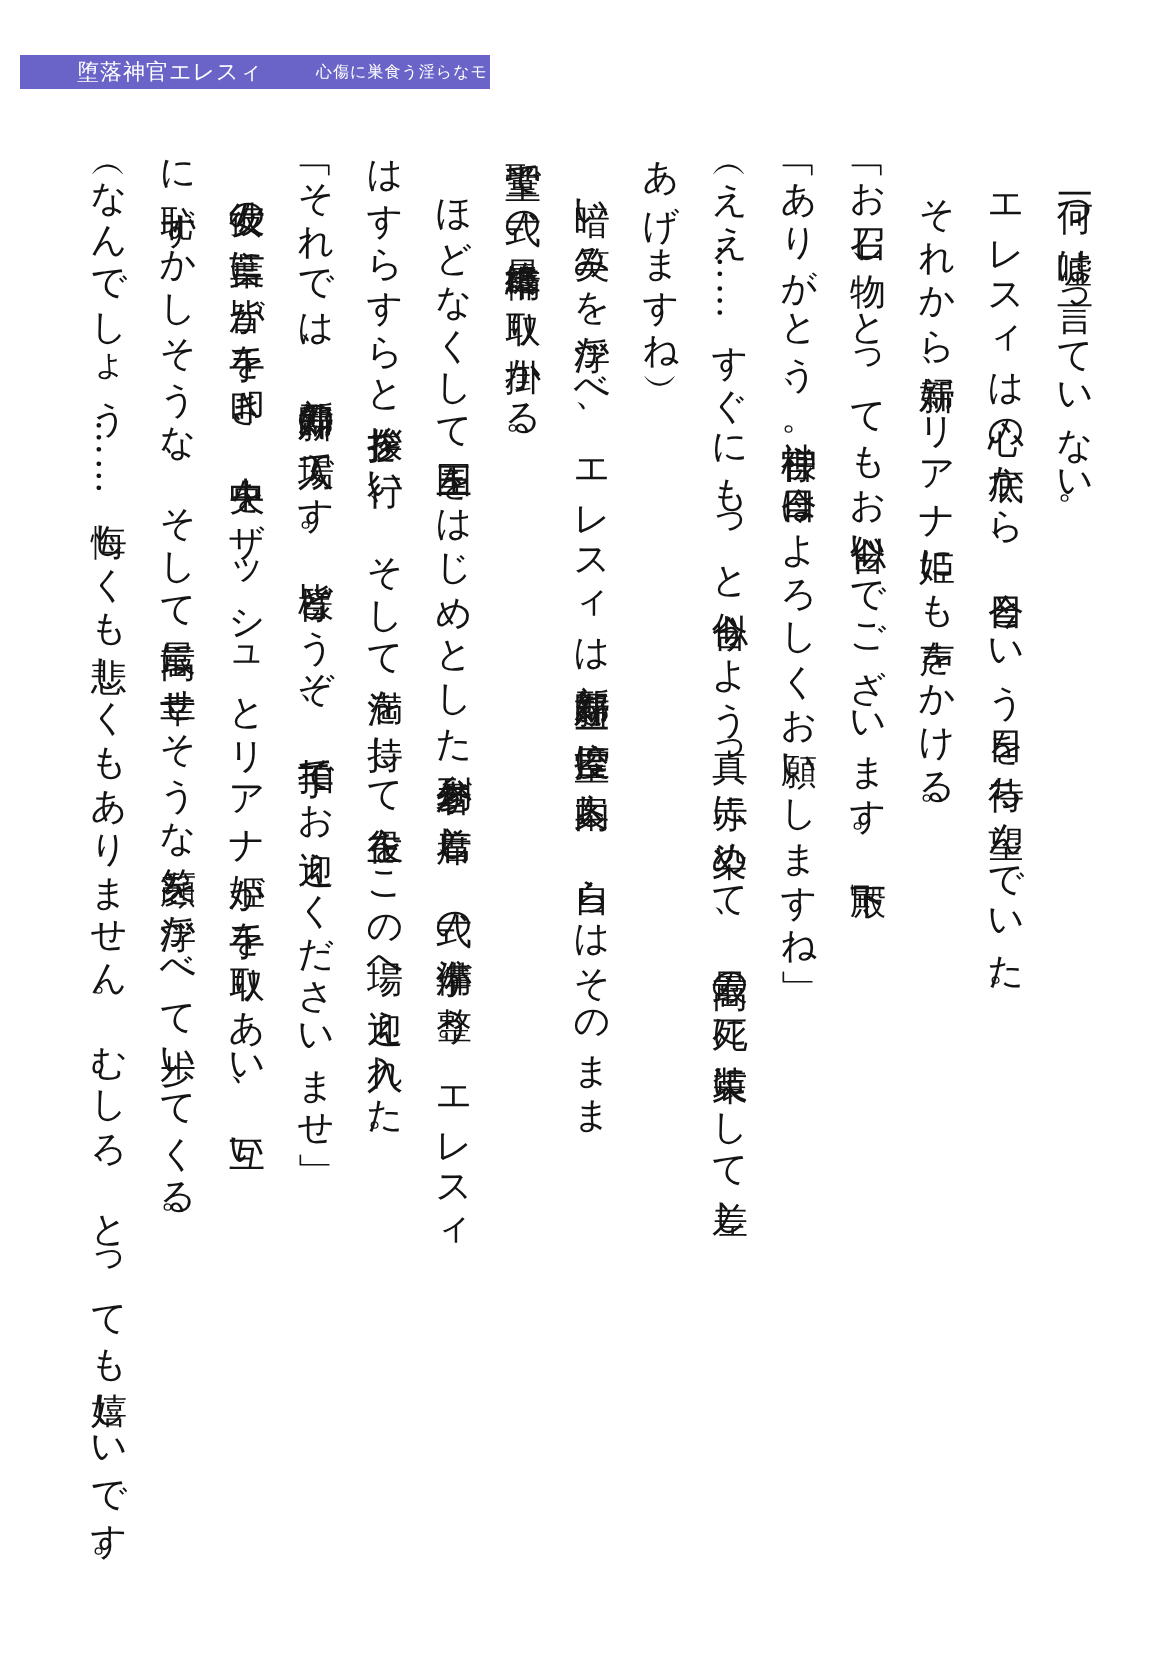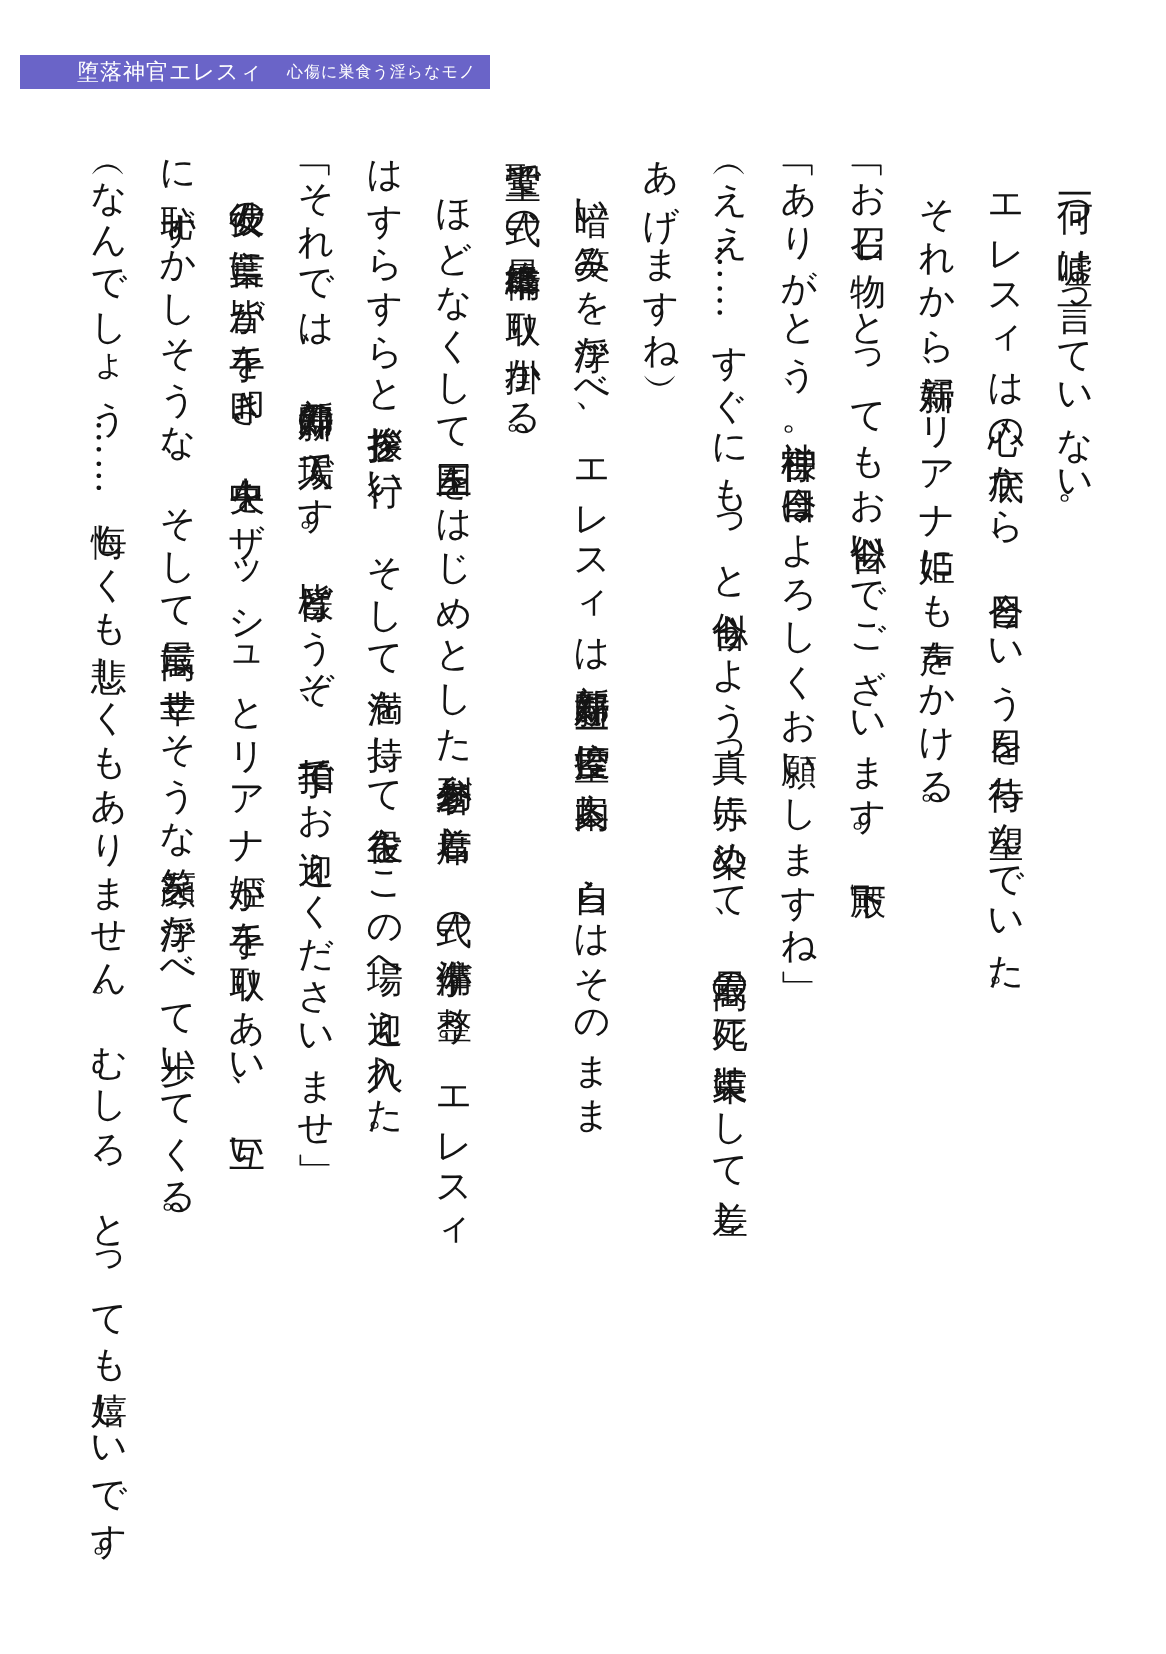--- a/index.html
+++ b/index.html
@@ -23,21 +23,21 @@
     align-items:center;
   }
   .header-title {
     font-size:22px;
     margin-left:57px;
     letter-spacing:1px;
     white-space:nowrap;
   }
   .header-subtitle {
     font-size:16px;
-    margin-left:24px;
+    margin-left:9px;
     letter-spacing:1px;
     white-space:nowrap;
   }
   .text-block {
     position:absolute;
     top:135px;
     right:56px;
     height:1412px;
     writing-mode:vertical-rl;
     text-orientation:mixed;
@@ -48,21 +48,21 @@
   .tcol {
     line-height:69px;
     white-space:nowrap;
   }
 </style>
 </head>
 <body>
 
 <div class="page">
 
-  <div class="header-band" style="background: rgb(106, 100, 200); color: rgb(255, 255, 255);">
+  <div class="header-band" style="background: rgb(106, 100, 200); color: rgb(255, 255, 255); gap: 44px;">
     <span class="header-title">堕落神官エレスィ</span>
     <span class="header-subtitle">心傷に巣食う淫らなモノ</span>
   </div>
 
   <div class="text-block" id="text-block">
       <div class="tcol" style="padding-top: 38px;">何一つ嘘は言っていない。</div>
       <div class="tcol" style="padding-top: 38px;">エレスィは心の底から、今日という日を待ち望んでいた。</div>
       <div class="tcol" style="padding-top: 38px;">それから新婦、リアナ姫にも声をかける。</div>
       <div class="tcol" style="padding-top: 19px;">「お召し物、とってもお似合いでございます。殿下」</div>
       <div class="tcol" style="padding-top: 19px;">「ありがとう、神官様。今日はよろしくお願いしますね」</div>

